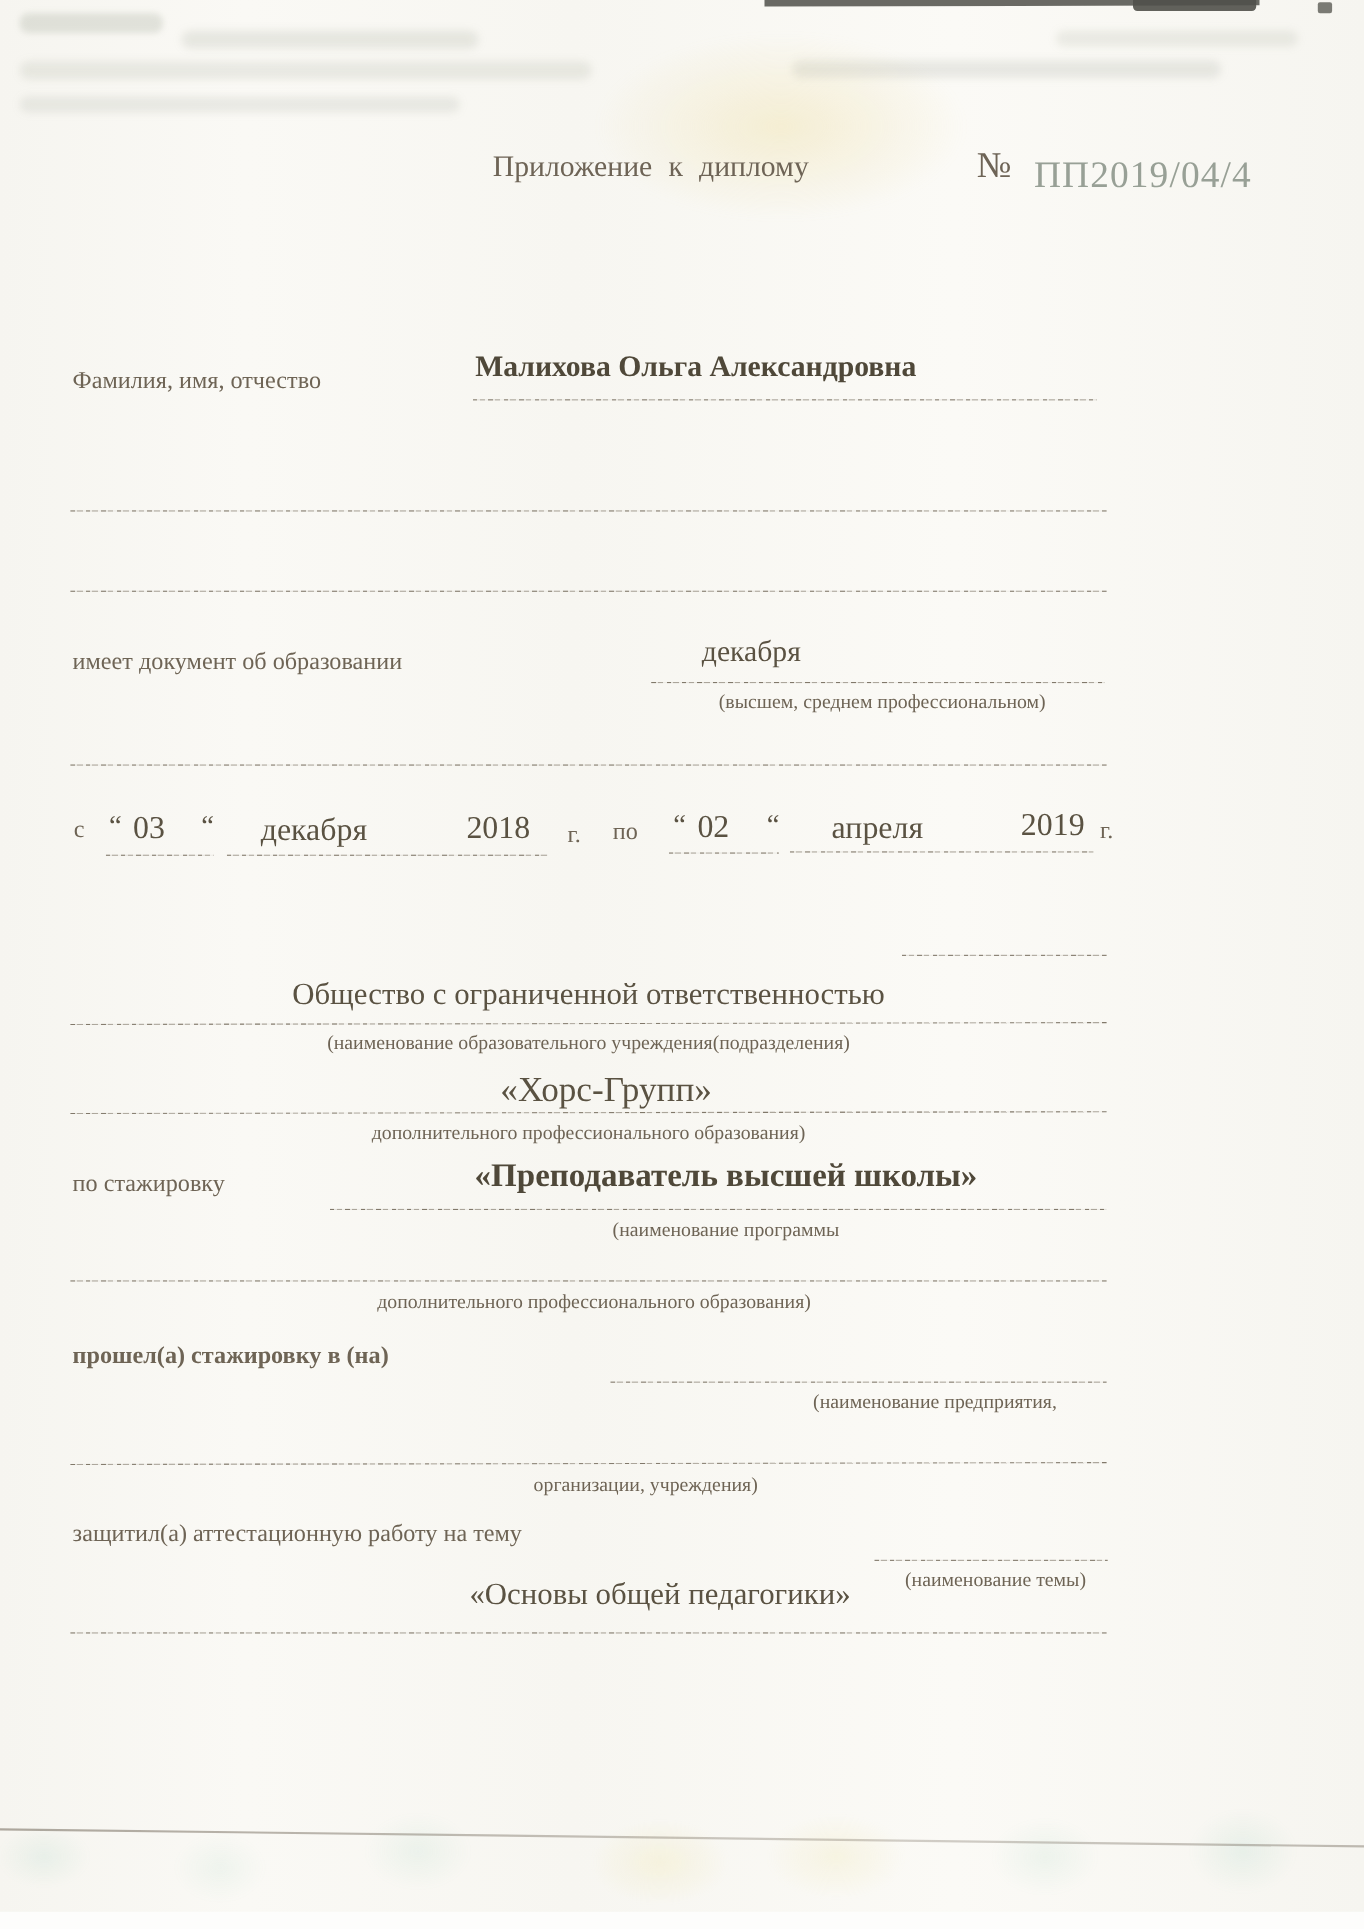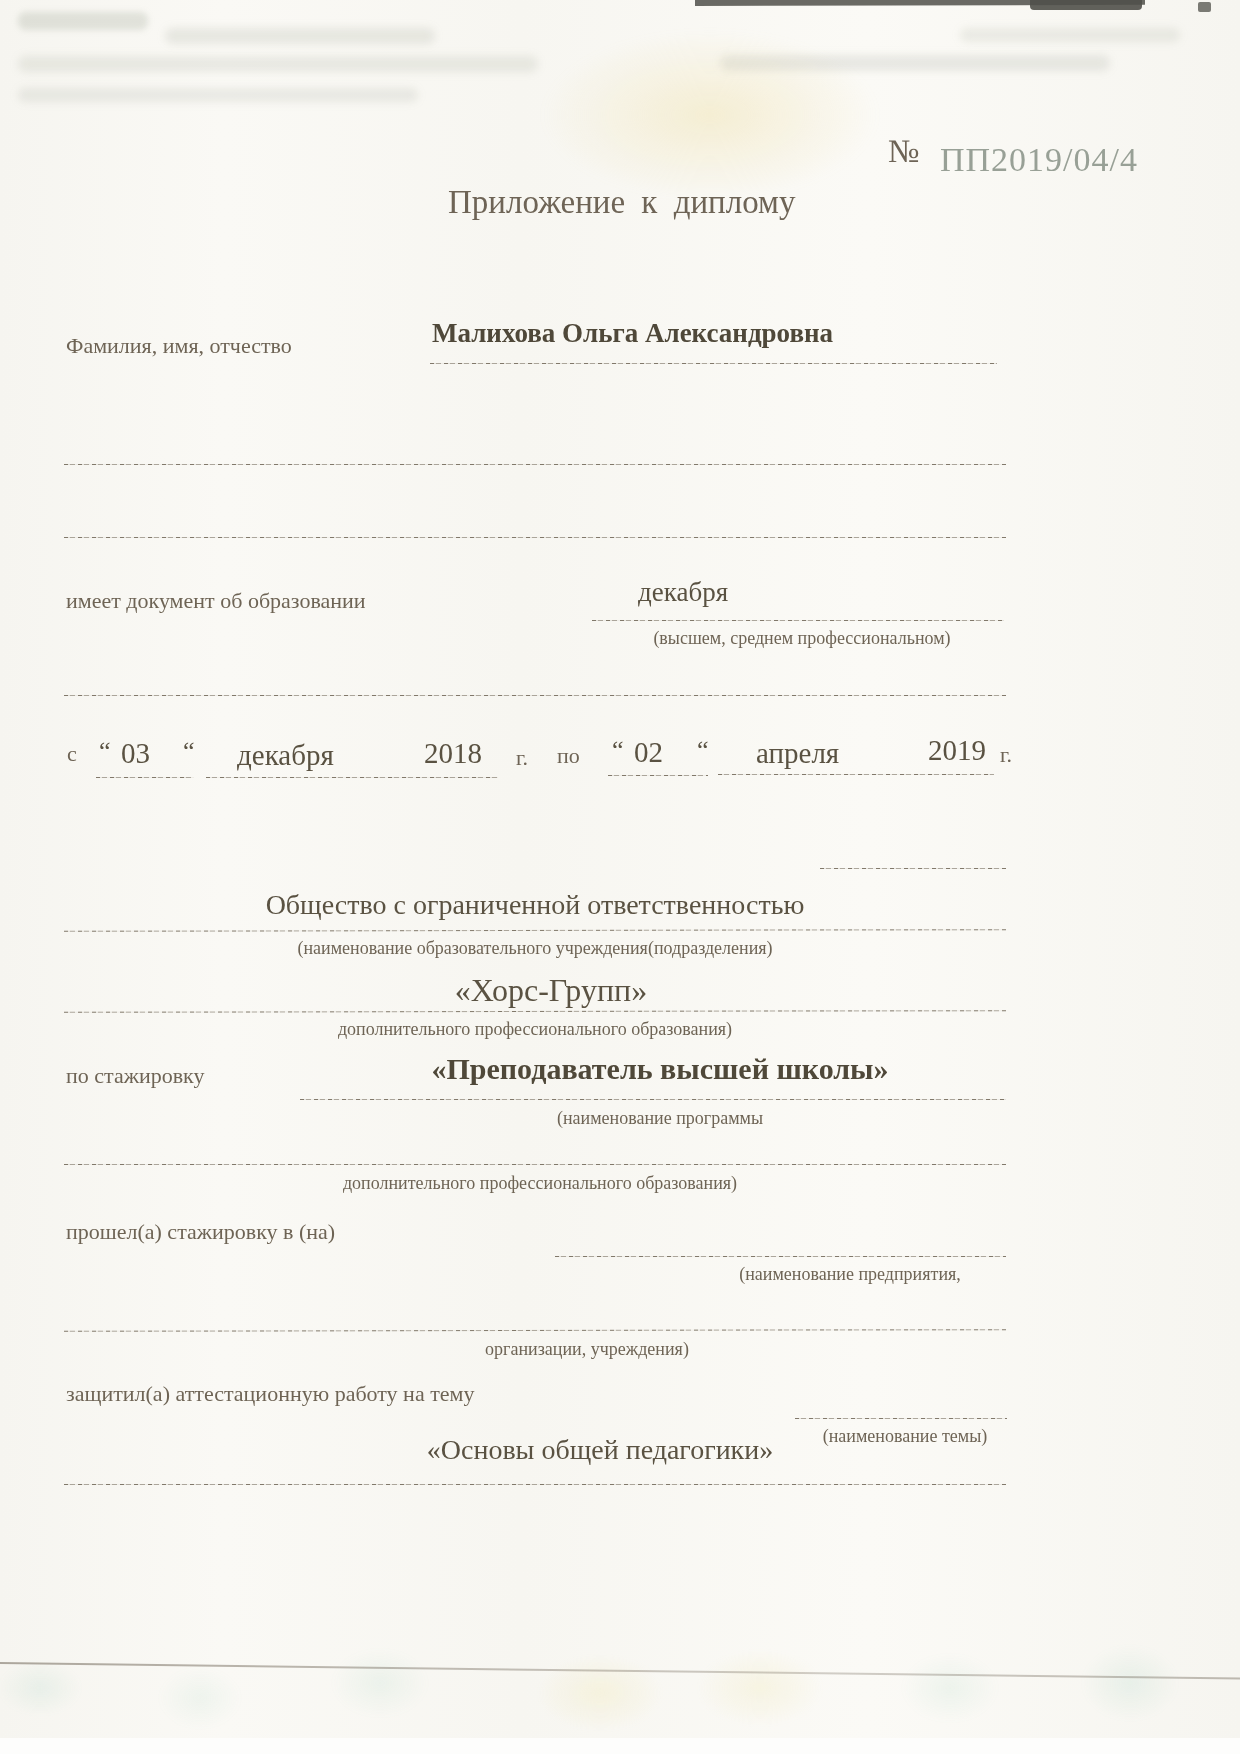--- a/index.html
+++ b/index.html
@@ -20,21 +20,21 @@
   .typed{color:#5a5242;font-size:29px;white-space:nowrap;}
   .typed-bold{color:#4f4839;font-size:27px;font-weight:bold;white-space:nowrap;}
   .hint{color:#6e6455;font-size:18px;text-align:center;white-space:nowrap;}
   .rule{
     position:absolute;height:2px;
     background-image:repeating-linear-gradient(to right,
       rgba(108,98,82,.85) 0 4px, rgba(108,98,82,.15) 4px 6px,
       rgba(108,98,82,.55) 6px 11px, rgba(108,98,82,.08) 11px 14px);
     background-size:100% 1px;background-repeat:no-repeat;background-position:0 100%;
   }
-  .title{color:#6e6456;font-size:33px;word-spacing:8px;white-space:nowrap;margin-top:48px;}
+  .title{color:#6e6456;font-size:27px;word-spacing:8px;white-space:nowrap;}
   .num-sign{color:#6e6456;font-size:33px;}
   .doc-number{
     color:#98a096;font-size:34px;letter-spacing:1px;white-space:nowrap;
     filter:blur(.4px);
   }
   .smudge{position:absolute;border-radius:8px;pointer-events:none;}
   .scan-edge{position:absolute;background:#50504a;}
   .center{text-align:center;}
 </style>
 </head>
@@ -102,21 +102,21 @@
   <div class="abs hint" style="left:64px;top:1019px;width:942px;">дополнительного профессионального образования)</div>
 
   <div class="abs label" style="left:66px;top:1063px;">по стажировку</div>
   <div class="abs typed-bold center" style="left:310px;top:1052px;width:700px;font-size:30px;">«Преподаватель высшей школы»</div>
   <div class="rule" style="left:300px;top:1098px;width:706px;"></div>
   <div class="abs hint" style="left:310px;top:1108px;width:700px;">(наименование программы</div>
 
   <div class="rule" style="left:64px;top:1163px;width:942px;"></div>
   <div class="abs hint" style="left:64px;top:1173px;width:952px;">дополнительного профессионального образования)</div>
 
-  <div class="abs label" style="left:66px;top:1219px;">прошел(а) стажировку в (на)</div>
+  <div class="abs label" style="left:66px;top:1219px;font-weight:bold;">прошел(а) стажировку в (на)</div>
   <div class="rule" style="left:555px;top:1255px;width:451px;"></div>
   <div class="abs hint" style="left:690px;top:1264px;width:320px;">(наименование предприятия,</div>
 
   <div class="rule" style="left:64px;top:1329px;width:942px;transform:rotate(-.1deg);"></div>
   <div class="abs hint" style="left:432px;top:1339px;width:310px;">организации, учреждения)</div>
 
   <div class="abs label" style="left:66px;top:1381px;">защитил(а) аттестационную работу на тему</div>
   <div class="rule" style="left:795px;top:1417px;width:212px;"></div>
   <div class="abs hint" style="left:770px;top:1426px;width:270px;">(наименование темы)</div>
   <div class="abs typed center" style="left:250px;top:1434px;width:700px;font-size:28px;">«Основы общей педагогики»</div>

